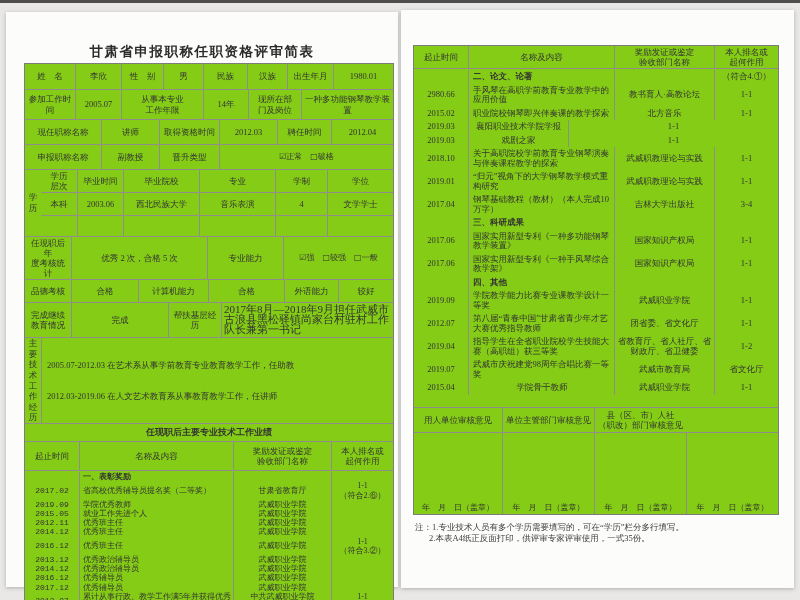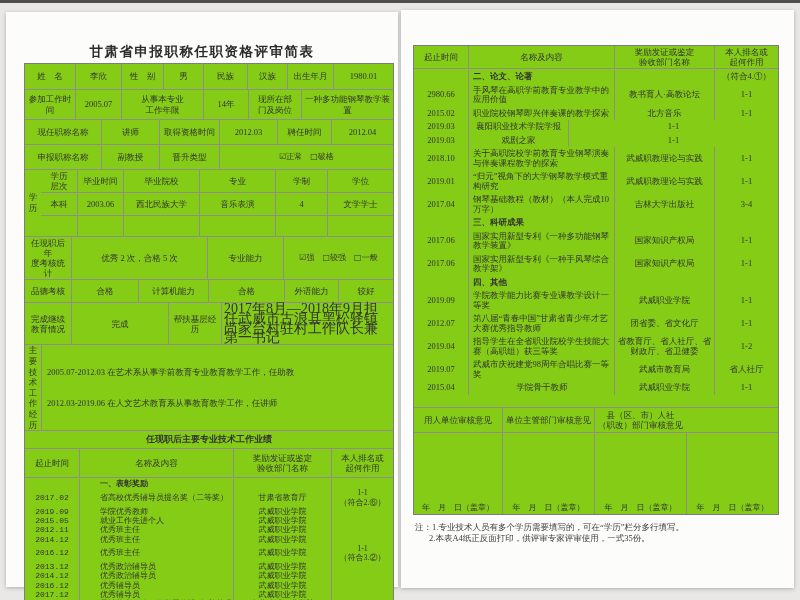--- a/index.html
+++ b/index.html
@@ -34,21 +34,21 @@
   .expl{flex-direction:column;justify-content:space-evenly;align-items:flex-start;padding-left:5px;font-size:8.5px;}
   .chk{margin:0 4px;font-family:"DejaVu Sans","Liberation Sans",sans-serif;font-size:8px;text-align:right;}
   
   .abody{display:flex;flex-direction:column;width:100%;padding:1px 0;box-sizing:border-box;overflow:hidden;}
   .er{display:flex;align-items:stretch;flex:0 0 auto;}
   .er>div{box-sizing:border-box;border-left:1px solid #8f8e8c;
      display:flex;align-items:center;justify-content:center;text-align:center;}
   .er>div:first-child{border-left:none;}
   #t1 .er{font-size:8px;line-height:9.2px;}
   #t1 .ed{width:54px;font-family:Liberation Mono, monospace;}
-  #t1 .en{width:154px;justify-content:flex-start;text-align:left;padding-left:20px;}
+  #t1 .en{width:154px;justify-content:flex-start;text-align:left;padding-left:3px;}
   #t1 .eo{width:98px;}
   #t1 .ek{flex:1;}
   #t2 .er{font-size:8.5px;line-height:9.5px;padding:0;}
   #t2 .er>div{padding:2px 0;}
   #t2 .ed{width:54px;}
   #t2 .en{width:146px;justify-content:flex-start;text-align:left;padding-left:4px !important;padding-right:3px !important;}
   #t2 .eo{width:100px;}
   #t2 .ek{flex:1;}
   .hdrcell{font-size:8.5px;}
   
@@ -158,21 +158,21 @@
       <div class="c" style="width:76px">合格</div>
       <div class="c" style="width:54px">外语能力</div>
       <div class="c fx">较好</div>
     </div>
 
     <div class="row" style="min-height:34px">
       <div class="c pre" style="width:46px">完成继续
 教育情况</div>
       <div class="c" style="width:97px">完成</div>
       <div class="c" style="width:53px">帮扶基层经历</div>
-      <div class="c cl fx" style="font-size:14px;line-height:9.8px">2017年8月—2018年9月担任武威市古浪县黑松驿镇尚家台村驻村工作队长兼第一书记</div>
+      <div class="c cl fx" style="font-size:11px;line-height:9.8px">2017年8月—2018年9月担任武威市古浪县黑松驿镇尚家台村驻村工作队长兼第一书记</div>
     </div>
 
     <div class="row" style="min-height:37px">
       <div class="c vside">主要
 技术
 工作
 经历</div>
       <div class="c expl fx">
         <div>2005.07-2012.03 在艺术系从事学前教育专业教育教学工作，任助教</div>
         <div>2012.03-2019.06 在人文艺术教育系从事教育教学工作，任讲师</div>
@@ -376,21 +376,21 @@
           <div class="ed">2019.04</div>
           <div class="en">指导学生在全省职业院校学生技能大赛（高职组）获三等奖</div>
           <div class="eo pre">省教育厅、省人社厅、省
 财政厅、省卫健委</div>
           <div class="ek">1-2</div>
         </div>
         <div class="er">
           <div class="ed">2019.07</div>
           <div class="en">武威市庆祝建党98周年合唱比赛一等奖</div>
           <div class="eo">武威市教育局</div>
-          <div class="ek">省人社厅</div>
+          <div class="ek">省文化厅</div>
         </div>
         <div class="er">
           <div class="ed">2015.04</div>
           <div class="en" style="justify-content:center;text-align:center">学院骨干教师</div>
           <div class="eo">武威职业学院</div>
           <div class="ek">1-1</div>
         </div>
       </div>
     </div>
 

